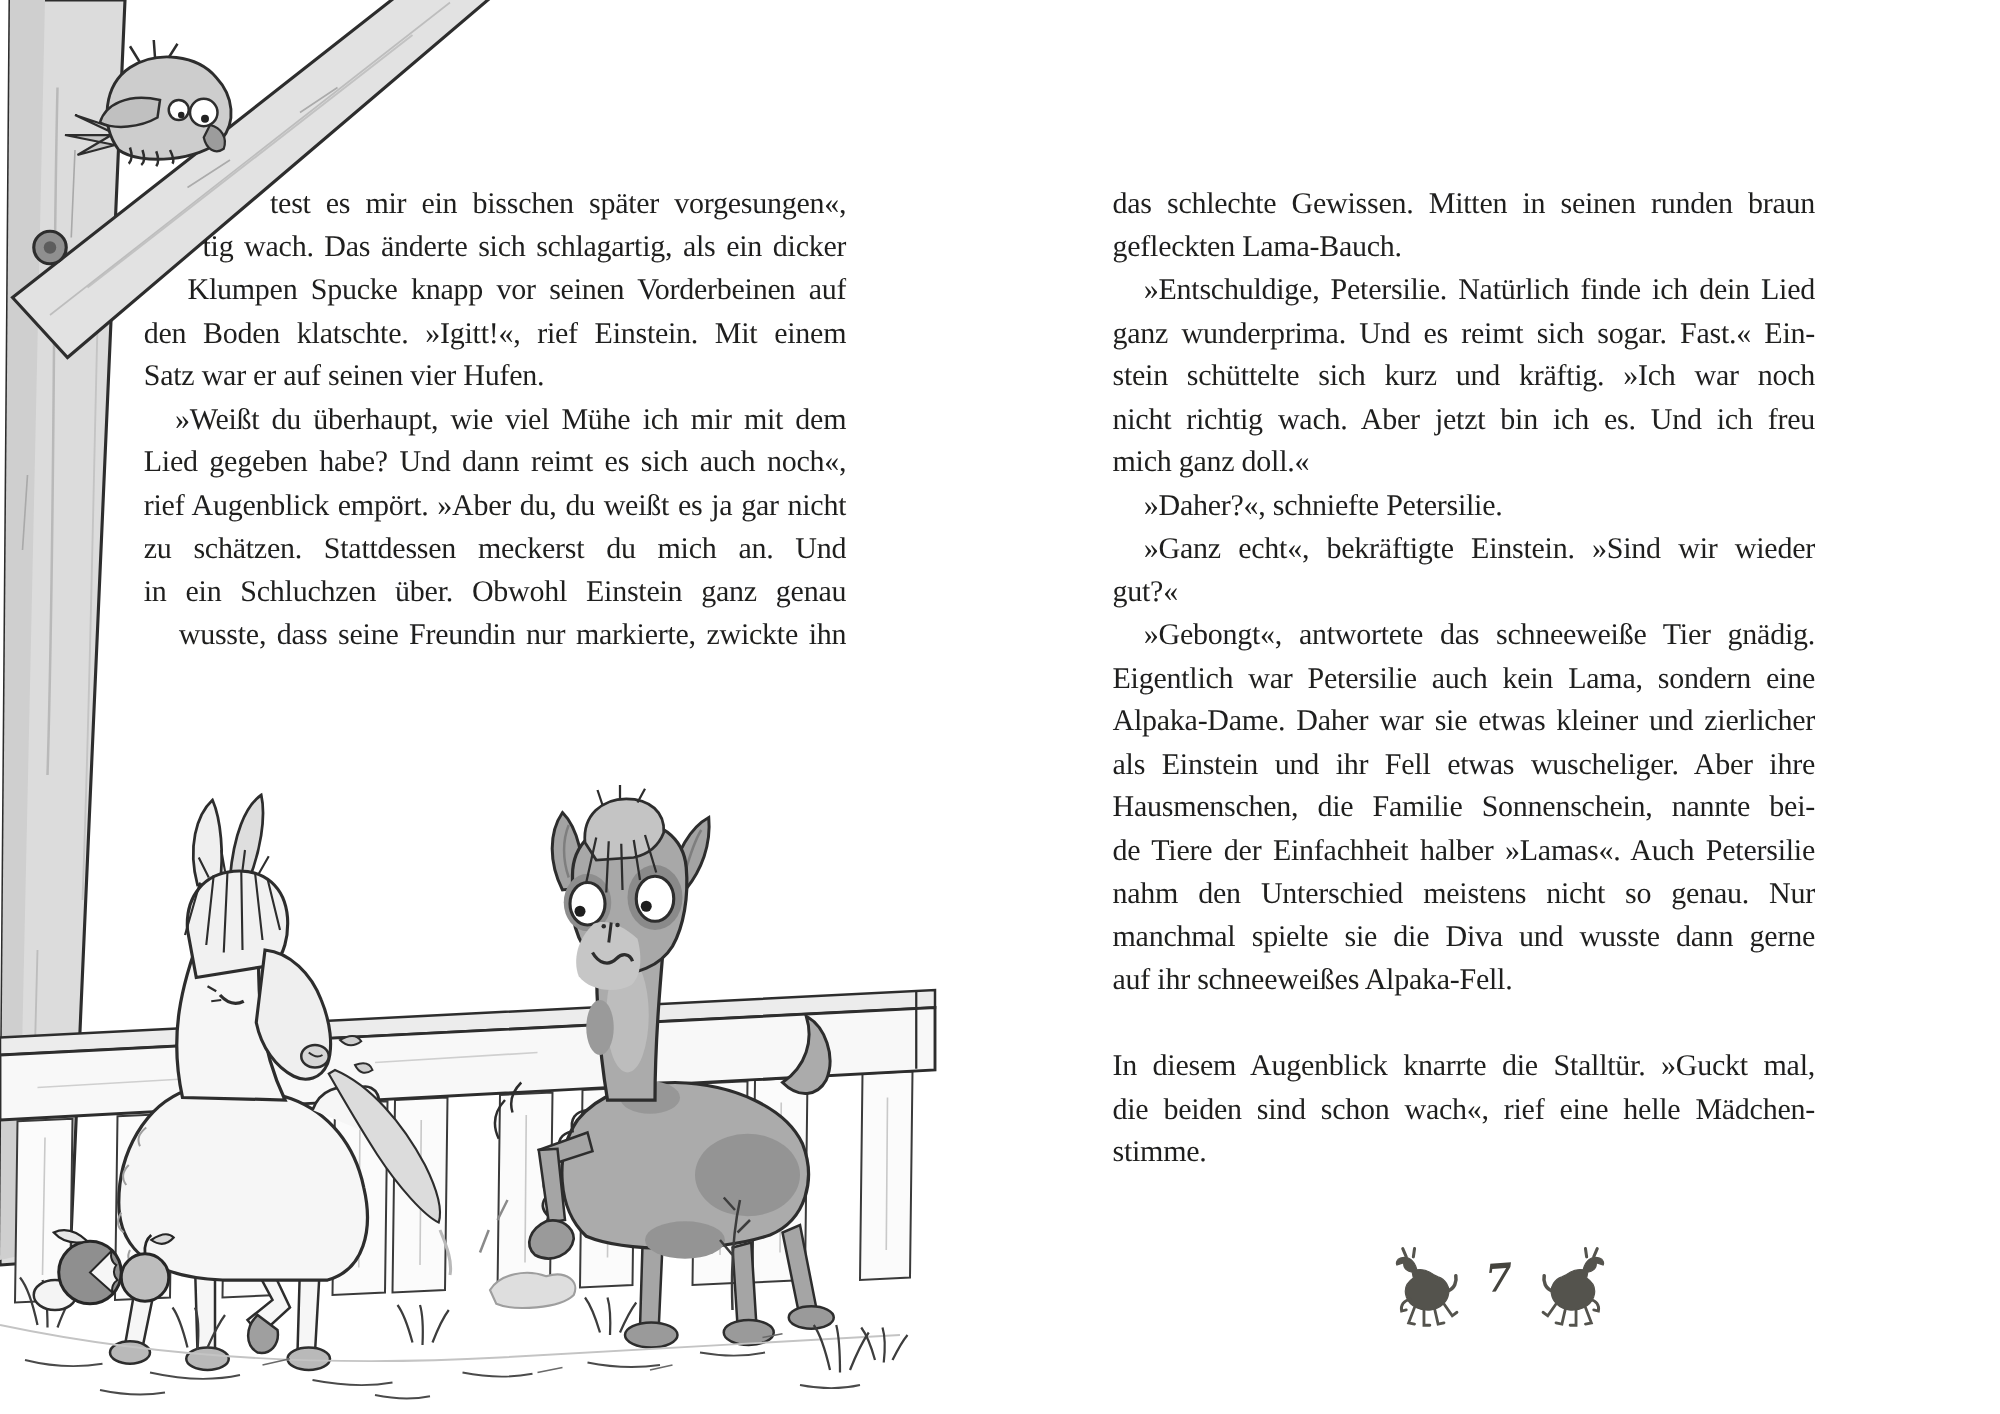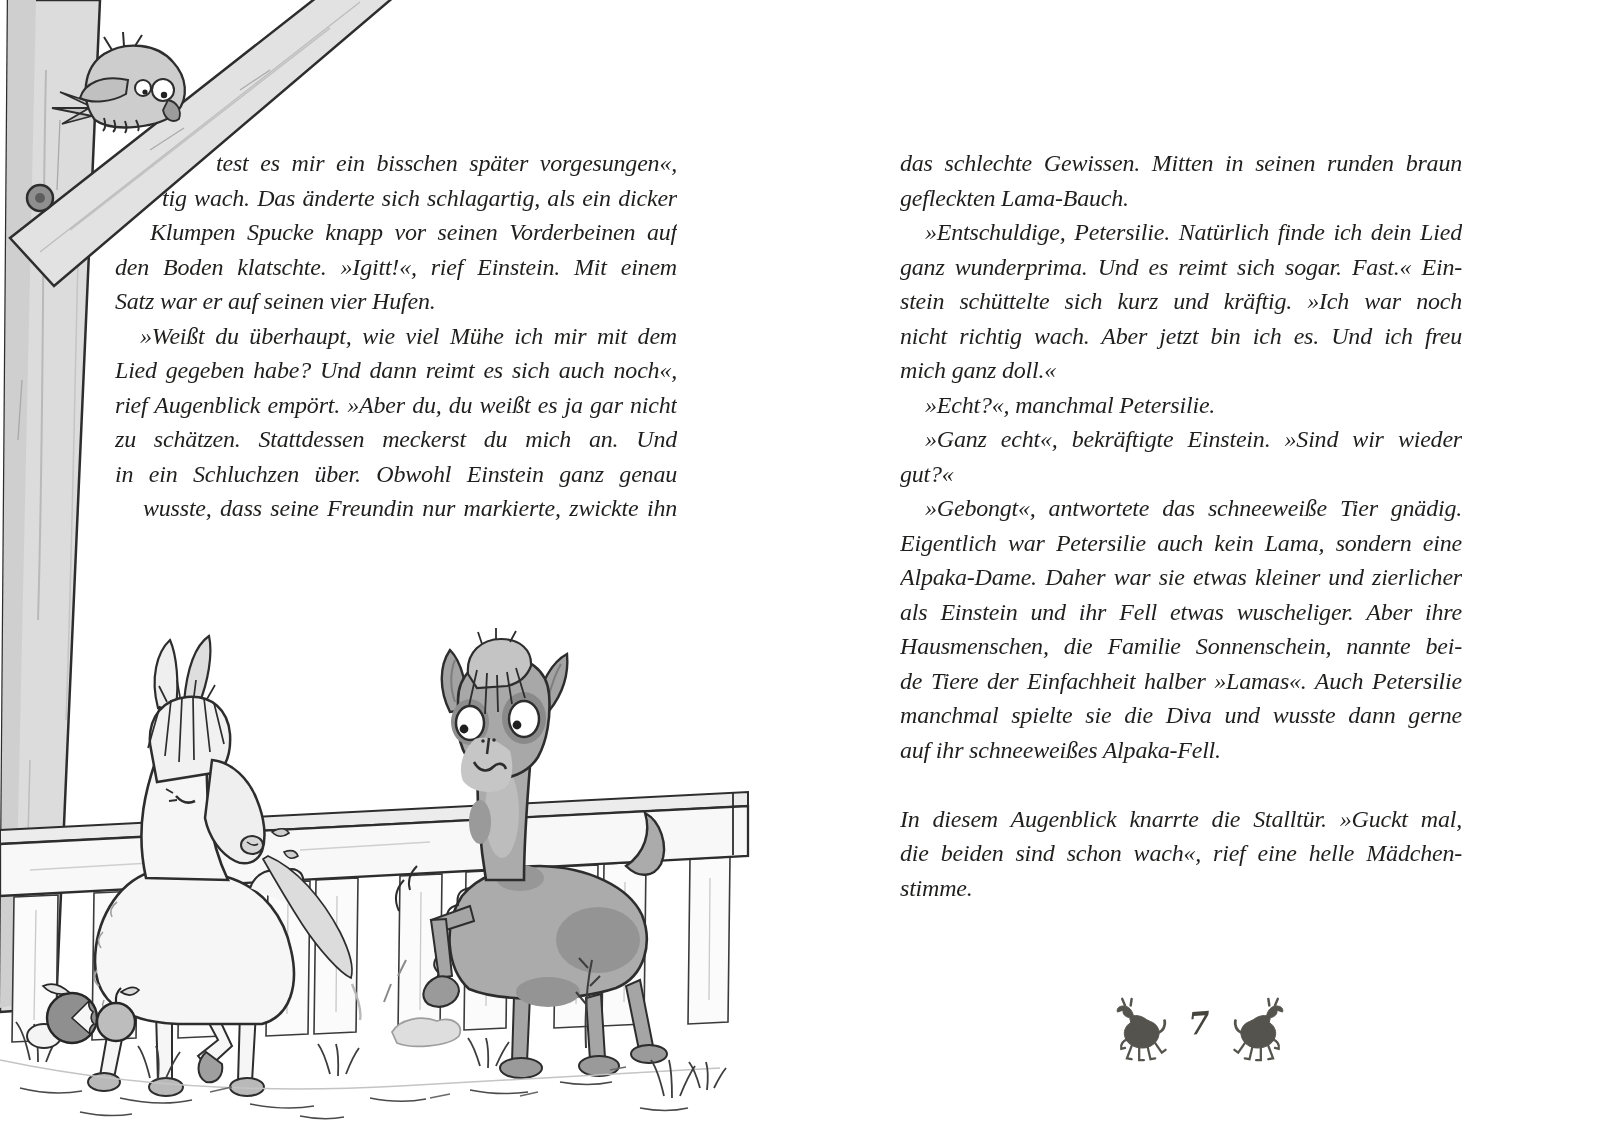--- a/index.html
+++ b/index.html
@@ -8,24 +8,24 @@
     background:#ffffff;color:#1f1f1e;
     font-family:"Liberation Serif", serif;
   }
   .spread{position:absolute;inset:0;}
   .page{position:absolute;top:0;width:800px;height:1131px;}
   .page-left{left:0;}
   .page-right{left:800px;}
   .illustration{position:absolute;inset:0;z-index:0;}
   .textcol{
     position:absolute;top:146px;width:562px;z-index:2;
-    font-size:24px;line-height:34.5px;letter-spacing:-0.2px;font-style:italic;
+    font-size:24px;line-height:34.5px;letter-spacing:-0.2px;
   }
   .page-left .textcol{left:115px;}
-  .page-right .textcol{left:100px;}
+  .page-right .textcol{left:90px;}
   .para{margin:0;}
   .para.gap{margin-top:34.5px;}
   .line{
     text-align:justify;text-align-last:justify;
     height:34.5px;overflow:hidden;white-space:normal;
   }
   .para .line:last-child{text-align-last:left;}
   .para.flush .line:last-child{text-align-last:justify;margin-left:28px;}
   .para.indent .line:first-child{text-indent:25px;}
   
@@ -245,33 +245,34 @@
           <div class="line">gefleckten Lama-Bauch.</div>
         </div>
         <div class="para indent">
           <div class="line">»Entschuldige, Petersilie. Natürlich finde ich dein Lied</div>
           <div class="line">ganz wunderprima. Und es reimt sich sogar. Fast.« Ein-</div>
           <div class="line">stein schüttelte sich kurz und kräftig. »Ich war noch</div>
           <div class="line">nicht richtig wach. Aber jetzt bin ich es. Und ich freu</div>
           <div class="line">mich ganz doll.«</div>
         </div>
         <div class="para indent">
-          <div class="line">»Echt?«, manchmal Petersilie.</div>
+          <div class="line">»Daher?«, schniefte Petersilie.</div>
         </div>
         <div class="para indent">
           <div class="line">»Ganz echt«, bekräftigte Einstein. »Sind wir wieder</div>
           <div class="line">gut?«</div>
         </div>
         <div class="para indent">
           <div class="line">»Gebongt«, antwortete das schneeweiße Tier gnädig.</div>
           <div class="line">Eigentlich war Petersilie auch kein Lama, sondern eine</div>
           <div class="line">Alpaka-Dame. Daher war sie etwas kleiner und zierlicher</div>
           <div class="line">als Einstein und ihr Fell etwas wuscheliger. Aber ihre</div>
           <div class="line">Hausmenschen, die Familie Sonnenschein, nannte bei-</div>
           <div class="line">de Tiere der Einfachheit halber »Lamas«. Auch Petersilie</div>
+          <div class="line">nahm den Unterschied meistens nicht so genau. Nur</div>
           <div class="line">manchmal spielte sie die Diva und wusste dann gerne</div>
           <div class="line">auf ihr schneeweißes Alpaka-Fell.</div>
         </div>
         <div class="para gap">
           <div class="line">In diesem Augenblick knarrte die Stalltür. »Guckt mal,</div>
           <div class="line">die beiden sind schon wach«, rief eine helle Mädchen-</div>
           <div class="line">stimme.</div>
         </div>
       </div>
 

